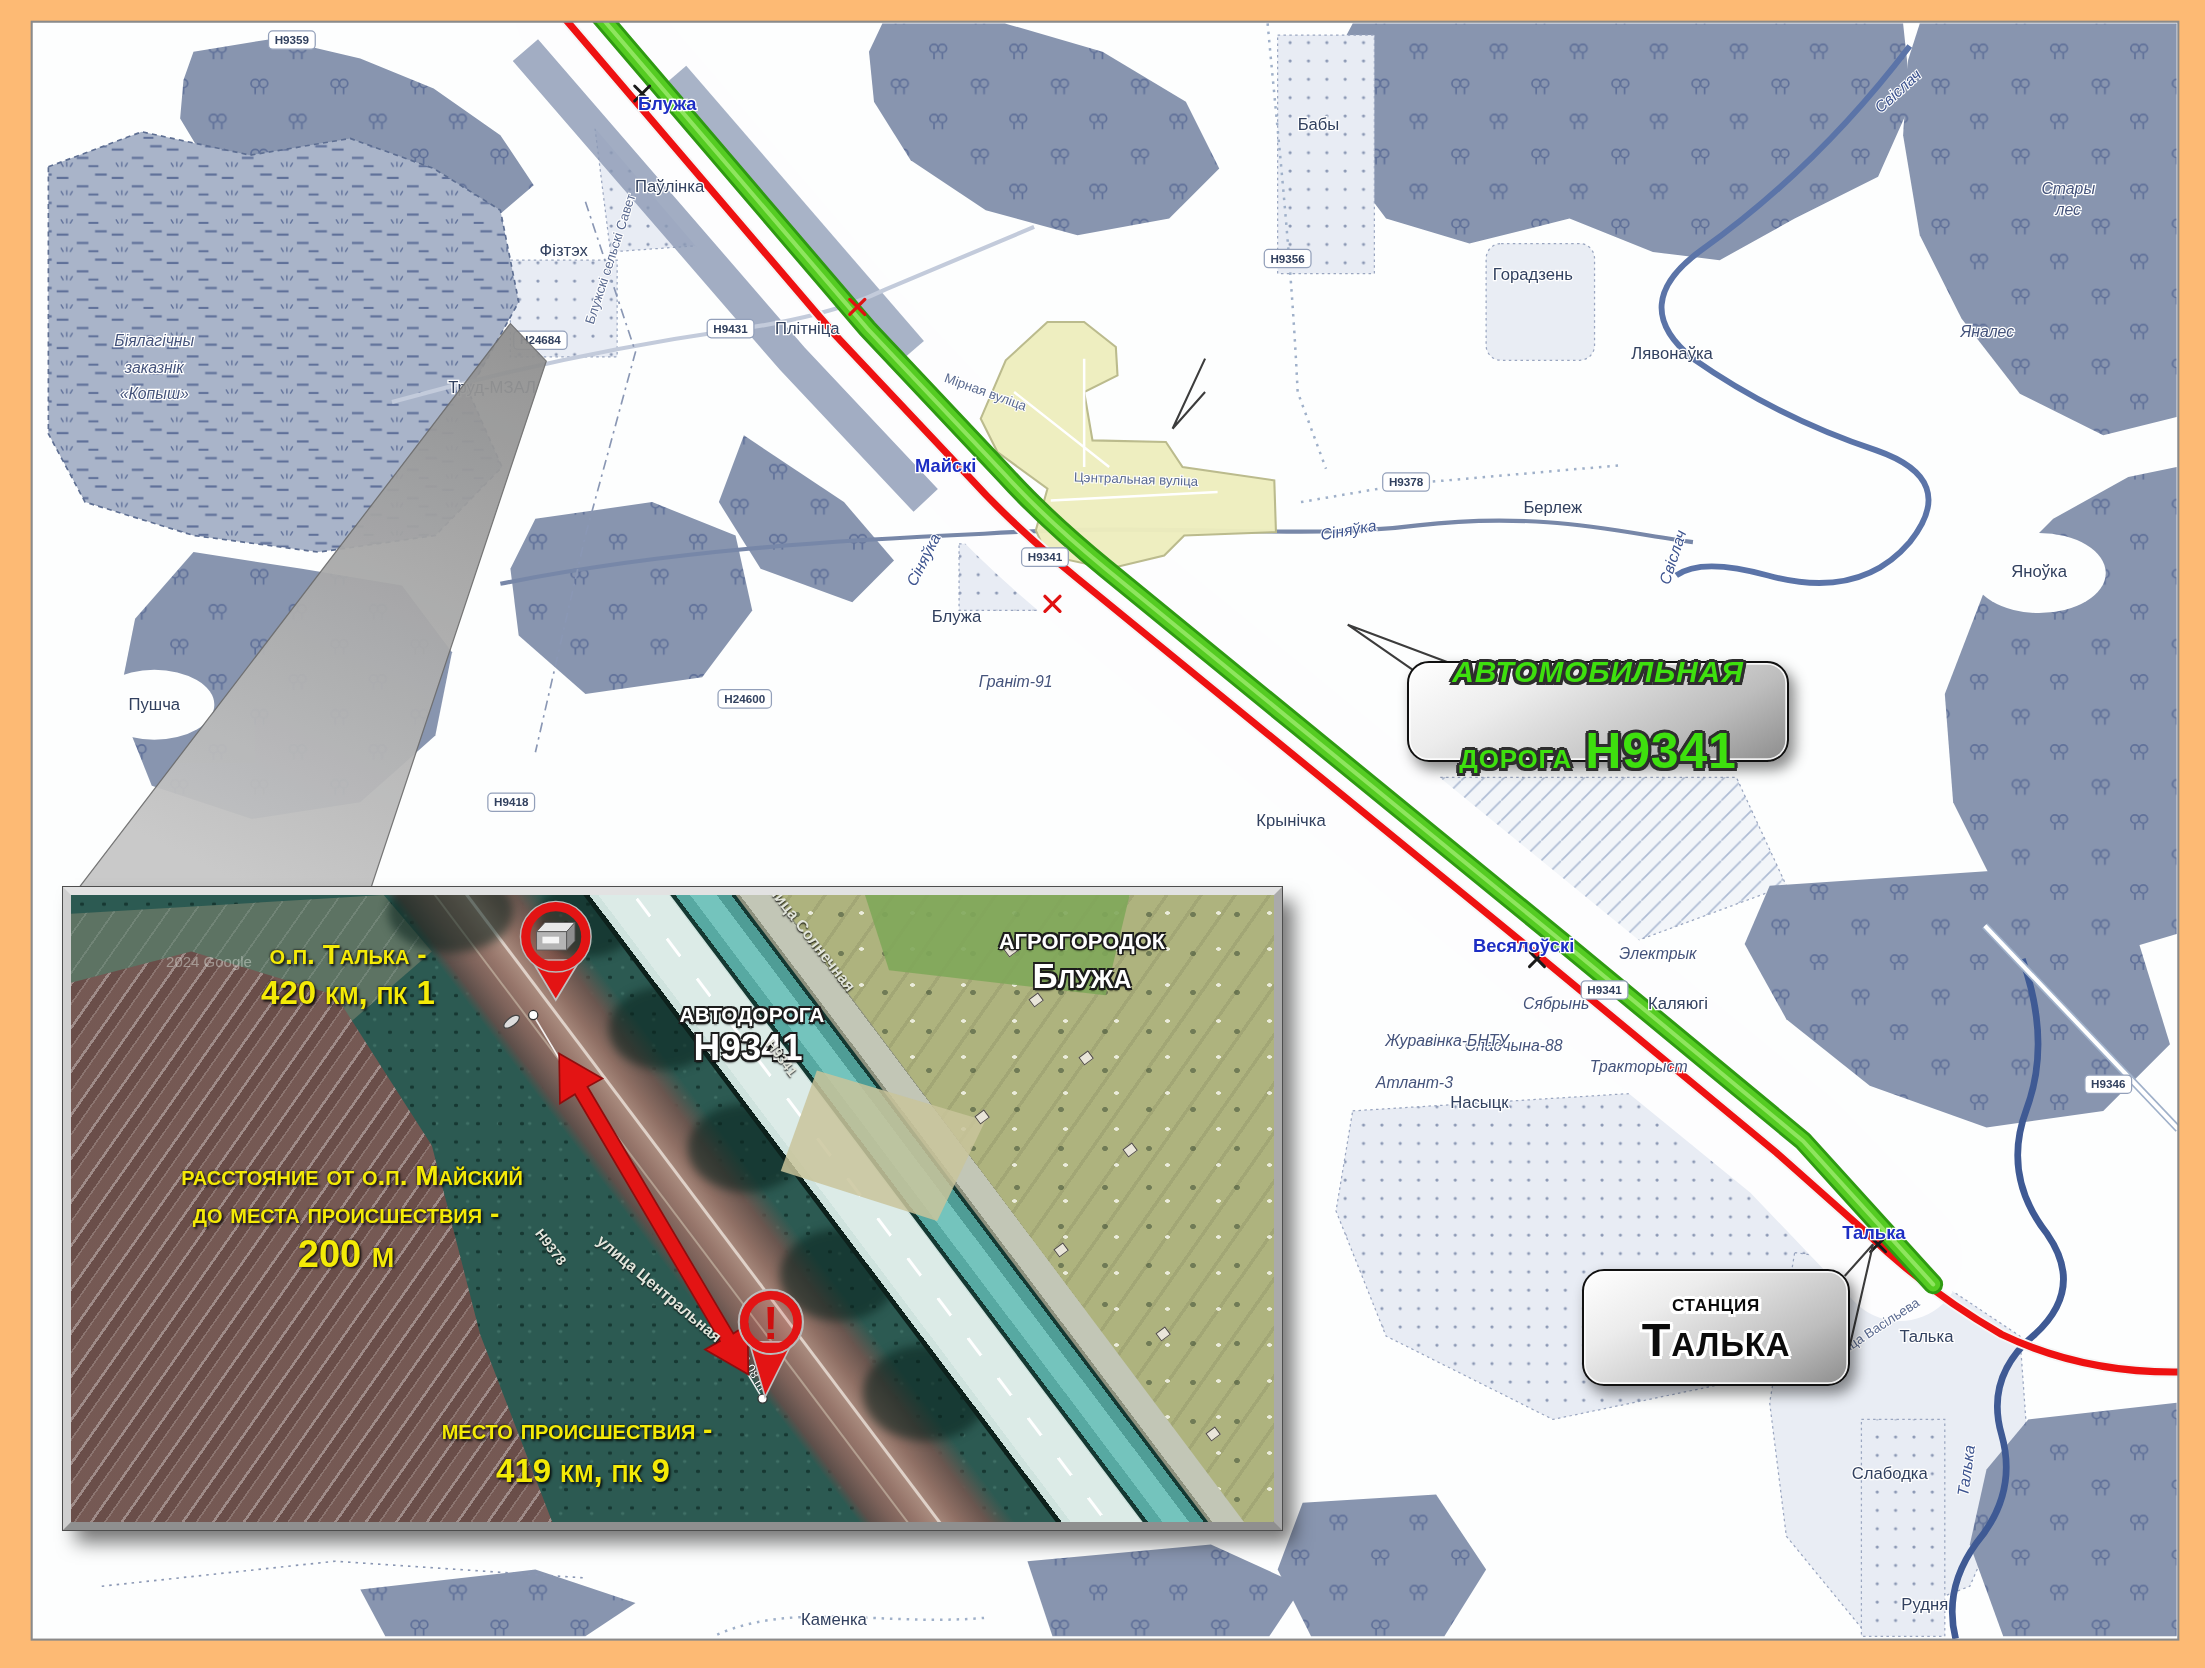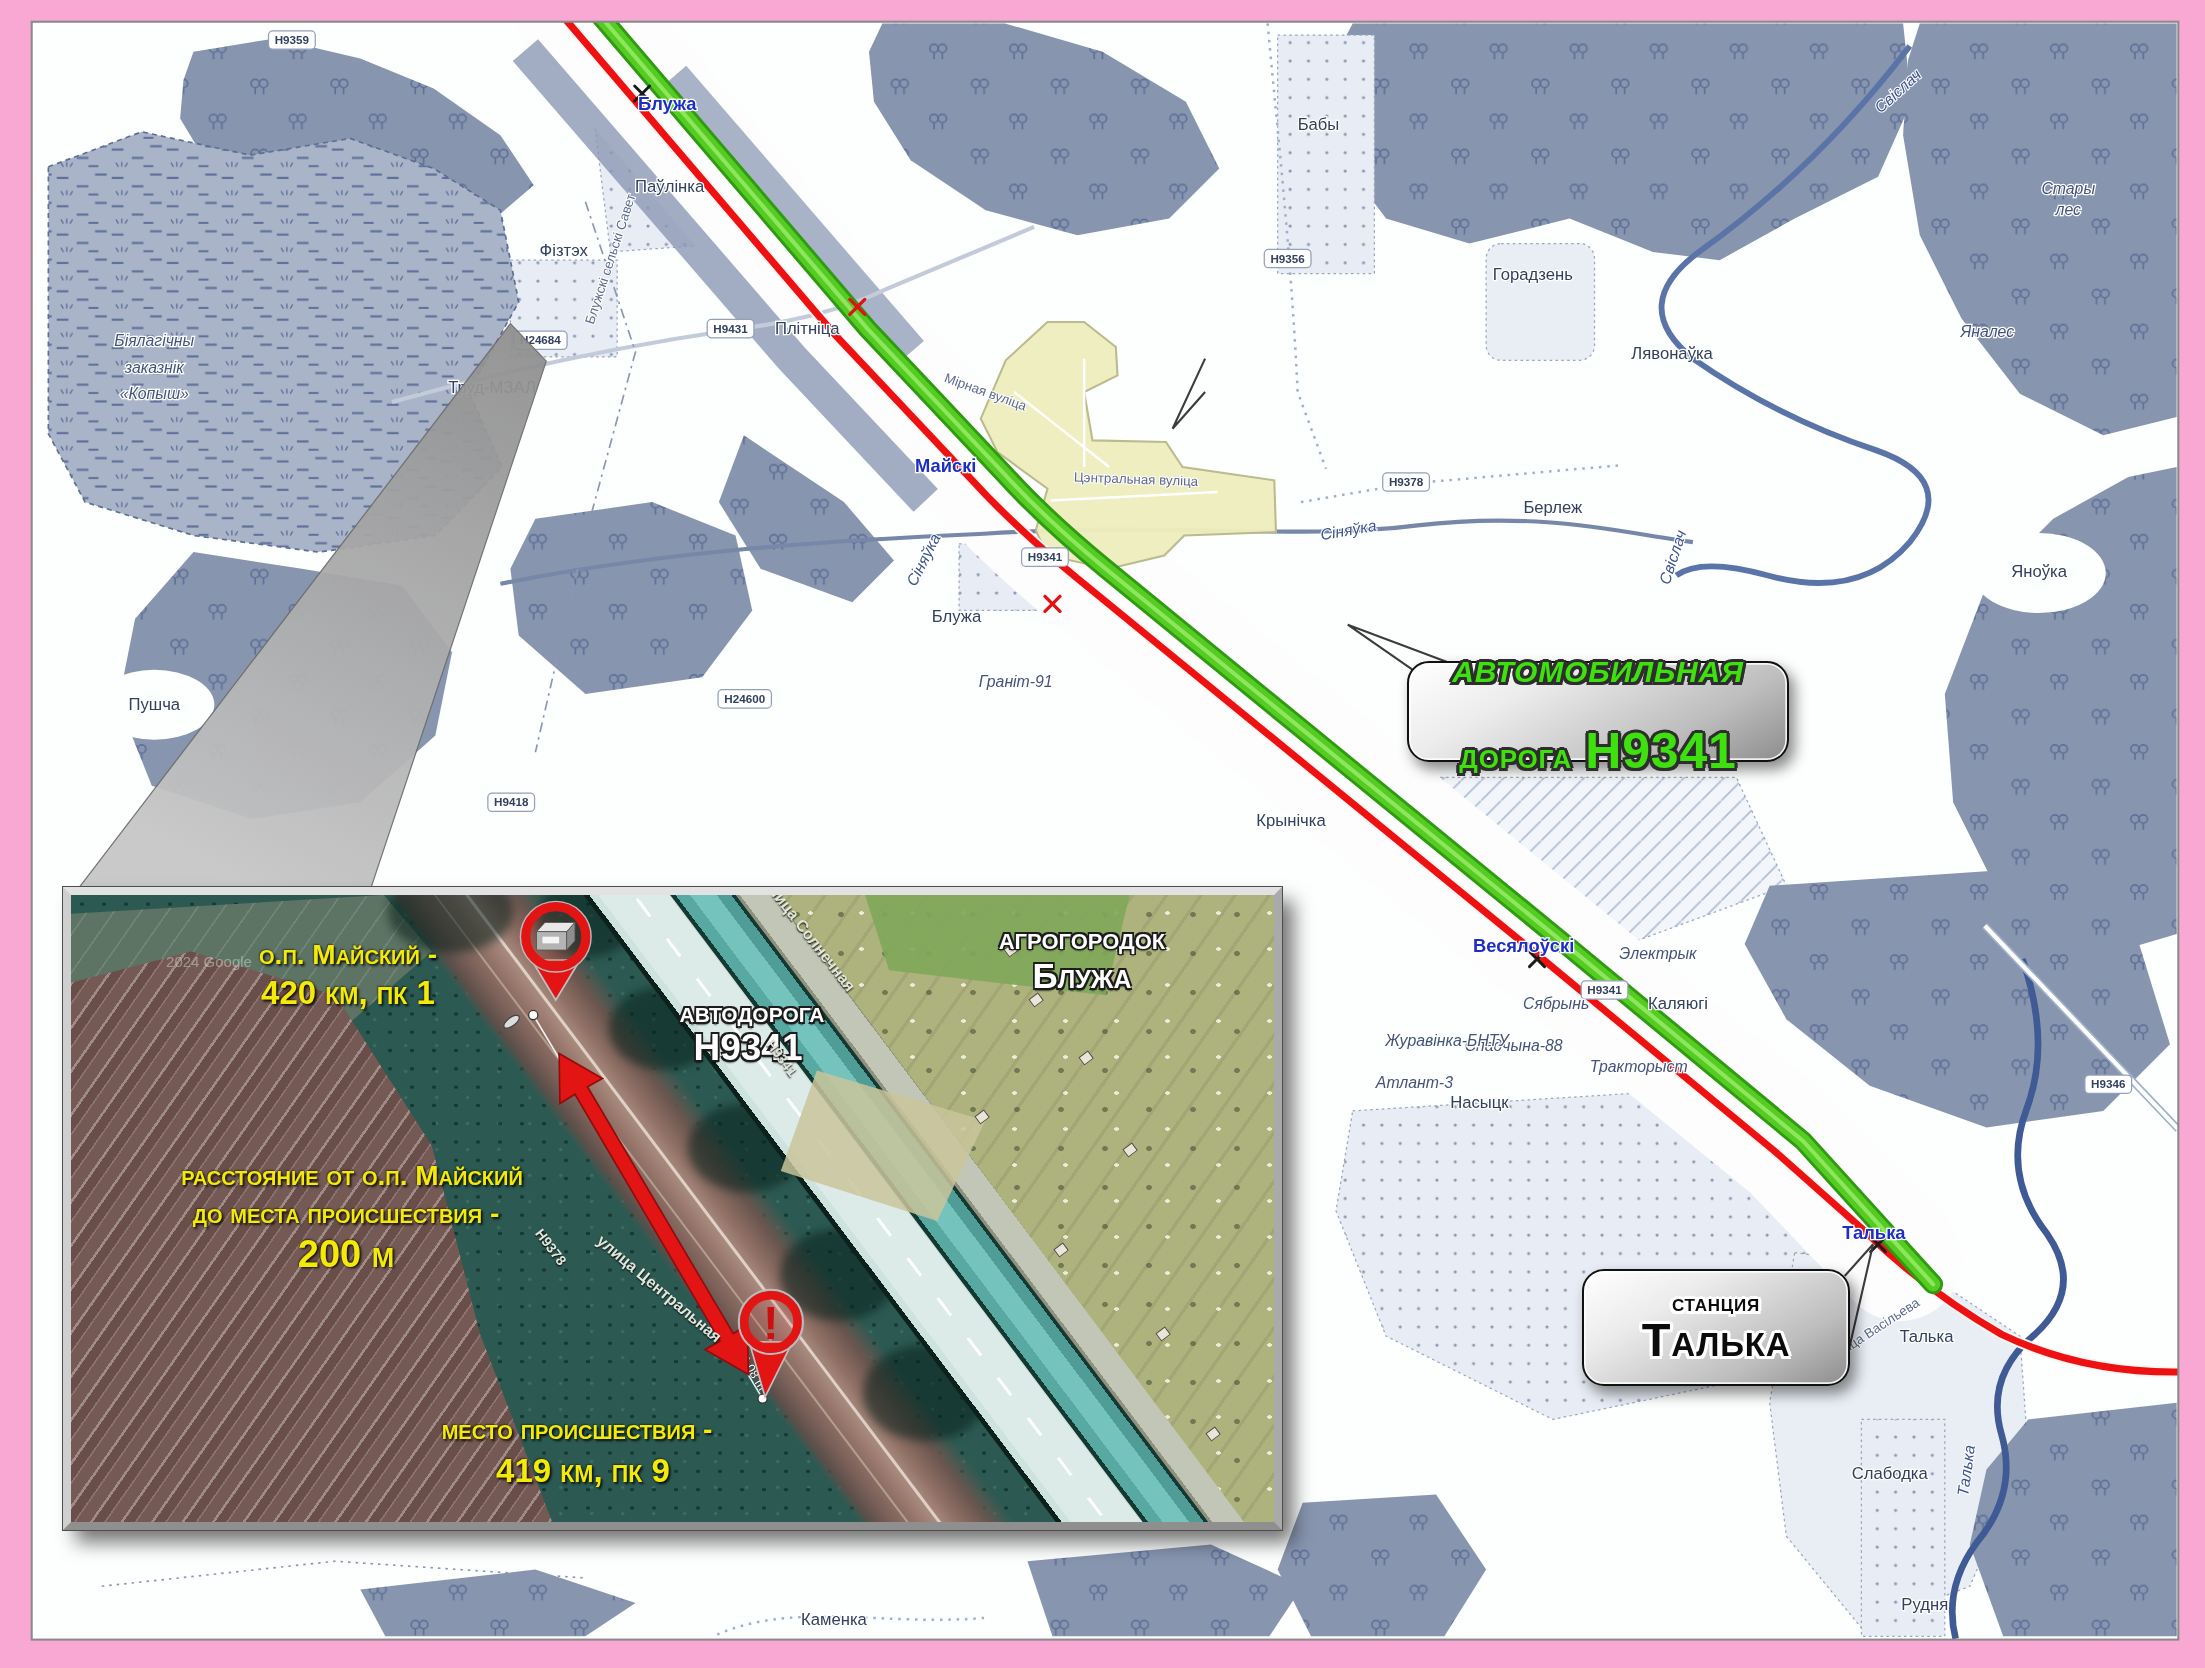--- a/index.html
+++ b/index.html
@@ -1,16 +1,16 @@
 <!DOCTYPE html>
 <html style="font-size:13.3px"><head>
 <meta charset="utf-8">
 <style>
   html,body{margin:0;padding:0;background:#fff;}
-  .page{position:relative;width:2205px;height:1668px;background:#f9a8d4;overflow:hidden;
+  .page{position:relative;width:2205px;height:1668px;background:#fdba74;overflow:hidden;
         font-family:"Liberation Sans",sans-serif;}
   svg{position:absolute;left:0;top:0;}
   svg text{font-family:"Liberation Sans",sans-serif;}
   .st{fill:#1d2ec4;font-weight:bold;font-size:22px;stroke:#ffffff;stroke-width:3px;paint-order:stroke;}
   .ml{fill:#32415f;font-size:20px;stroke:#ffffff;stroke-width:3px;paint-order:stroke;}
   .mli{fill:#44537b;font-size:19px;font-style:italic;stroke:#ffffff;stroke-width:3px;paint-order:stroke;}
   .mlr{fill:#3d548f;font-size:19px;font-style:italic;stroke:#ffffff;stroke-width:2.5px;paint-order:stroke;}
   .mls{fill:#5a6a90;font-size:16px;stroke:#ffffff;stroke-width:2.5px;paint-order:stroke;}
   .bdg{fill:#32415f;font-size:14px;font-weight:bold;text-anchor:middle;}
   .sc{font-variant:small-caps;}
@@ -369,21 +369,21 @@
     </g>
 
     <g>
       <polygon points="813,536 865,536 832,602" fill="#e31414" stroke="#c0c0c0" stroke-width="2"></polygon>
       <circle cx="839" cy="512" r="38.5" fill="none" stroke="#bbbbbb" stroke-width="2.5"></circle>
       <circle cx="839" cy="512" r="32" fill="rgba(230,50,50,0.12)" stroke="#e31414" stroke-width="10"></circle>
       <text x="839" y="532" text-anchor="middle" font-size="56" font-weight="bold" fill="#cf0f0f">!</text>
     </g>
   </svg>
 
-  <div class="ilab iy" style="left:277px;top:60px;font-size:28px;">о.п. Майский -</div>
+  <div class="ilab iy" style="left:277px;top:60px;font-size:28px;">о.п. Талька -</div>
   <div class="ilab iy" style="left:277px;top:98px;font-size:33px;">420 км, пк 1</div>
 
   <div class="ilab iy" style="left:281px;top:281px;font-size:28px;">расстояние от о.п. Майский</div>
   <div class="ilab iy" style="left:275px;top:319px;font-size:28px;">до места происшествия -</div>
   <div class="ilab iy" style="left:275px;top:359px;font-size:38px;">200 м</div>
 
   <div class="ilab iy" style="left:506px;top:535px;font-size:28px;">место происшествия -</div>
   <div class="ilab iy" style="left:512px;top:576px;font-size:33px;">419 км, пк 9</div>
 
   <div class="ilab iw" style="left:681px;top:117px;font-size:30px;">автодорога</div>

